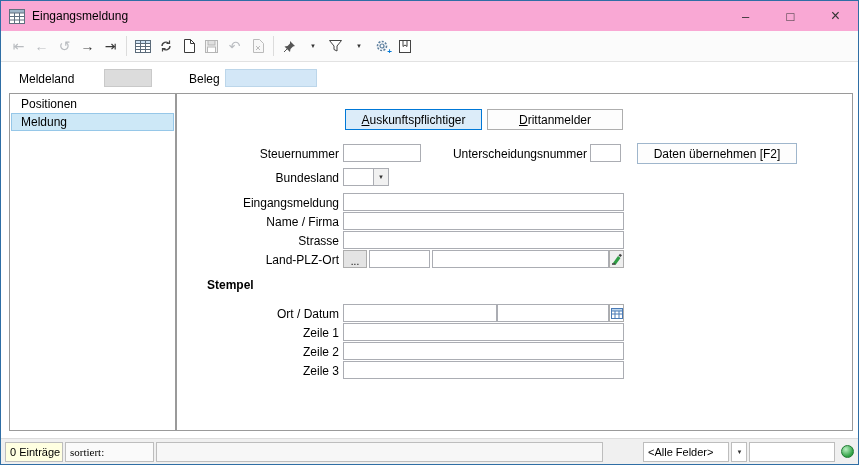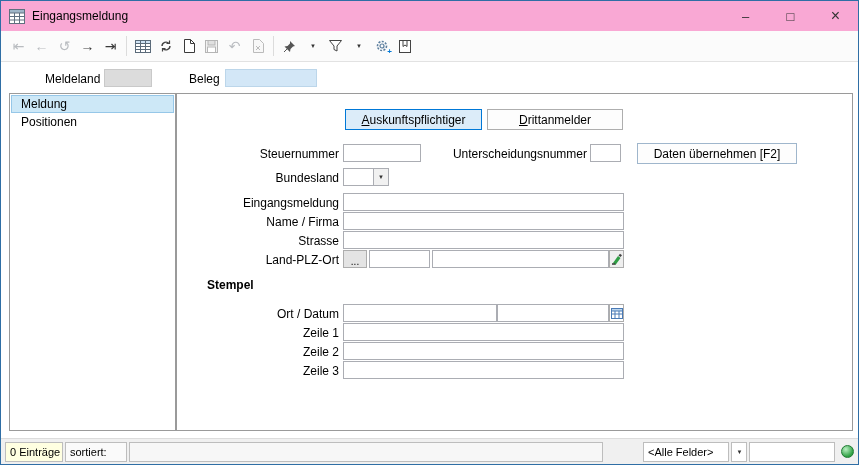--- a/index.html
+++ b/index.html
@@ -22,21 +22,21 @@
             border-bottom:1px solid #e2e2e2; display:flex; align-items:center; padding-left:6px; }
   .tbtn{ min-width:23px; height:24px; display:flex; align-items:center; justify-content:center;
          font-size:14px; color:#3a3a3a; border:1px solid transparent; position:relative; }
   .tbtn.disabled{ color:#b9bcc0; }
   .tsep{ width:1px; height:20px; background:#dcdcdc; margin:0 4px; }
   .caret{ font-size:6px; color:#333; margin-left:1px; }
   .gear-plus{ position:absolute; right:0; bottom:1px; font-size:8px; color:#0078d7; font-weight:bold; }
 
   
   .flabel, .hlabel{ position:absolute; font-size:12px; color:#000; white-space:nowrap; }
-  .hdr-meldeland-label{ left:44px; top:71px; }
+  .hdr-meldeland-label{ left:18px; top:71px; }
   .hdr-meldeland-box{ position:absolute; left:103px; top:68px; width:48px; height:18px;
                       background:#dcdcdc; border:1px solid #c9c9c9; }
   .hdr-beleg-label{ left:188px; top:71px; }
   .hdr-beleg-box{ position:absolute; left:224px; top:68px; width:92px; height:18px;
                   background:#d3e7f7; border:1px solid #bcd6ea; font-size:12px; padding:0 2px; }
 
   
   .sidebar{ position:absolute; left:8px; top:92px; width:167px; height:338px; background:#fff;
             border:1px solid #9a9a9a; padding-top:1px; }
   .side-item{ height:18px; line-height:17px; font-size:12px; padding-left:9px; margin:0 1px;
@@ -104,21 +104,21 @@
   .in-zeile2{ left:166px; top:248px; width:281px; }
   .lbl-zeile3{ left:12px; top:270px; width:150px; }
   .in-zeile3{ left:166px; top:267px; width:281px; }
 
   
   .statusbar{ position:absolute; left:0; right:0; bottom:0; height:26px; background:#f0f0f0;
               border-top:1px solid #dcdcdc; display:flex; align-items:center; padding:0 4px; gap:2px; }
   .scell{ height:20px; border:1px solid #bdbdbd; background:#fafafa; font-size:11px;
           display:flex; align-items:center; padding:8px 4px; white-space:nowrap; }
   .scell-entries{ width:58px; background:#ffffe1; }
-  .scell-sortiert{ width:62px; }
+  .scell-sortiert{ width:89px;font-family:Liberation Serif, serif; }
   .scell-spacer{ flex:1; background:#f7f7f7; }
   .scell-felder{ width:86px; background:#fff;margin-left:38px; }
   .sarrow-btn{ width:16px; height:20px; border:1px solid #bdbdbd; background:#fff;
                display:flex; align-items:center; justify-content:center; cursor:default; }
   .scell-filter{ width:86px; background:#fff; }
   .status-dot{ width:13px; height:13px; border-radius:50%; margin-left:4px;
                background:radial-gradient(circle at 35% 30%, #b9f0c2, #2ea043 70%);
                border:1px solid #1f7a32; }
 </style>
 </head>
@@ -224,22 +224,22 @@
       </svg>
     </div>
   </div>
 
   <span class="hlabel hdr-meldeland-label">Meldeland</span>
   <div class="hdr-meldeland-box"></div>
   <span class="hlabel hdr-beleg-label">Beleg</span>
   <input class="hdr-beleg-box" style="">
 
   <div class="sidebar">
+    <div class="side-item">Positionen</div>
     <div class="side-item selected">Meldung</div>
-    <div class="side-item">Positionen</div>
   </div>
 
   <div class="main">
 
     <div class="tab-btn tab-auskunft">
       <span><span class="accel">A</span><span>uskunftspflichtiger</span></span>
     </div>
     <div class="tab-btn tab-dritt">
       <span><span class="accel">D</span><span>rittanmelder</span></span>
     </div>

